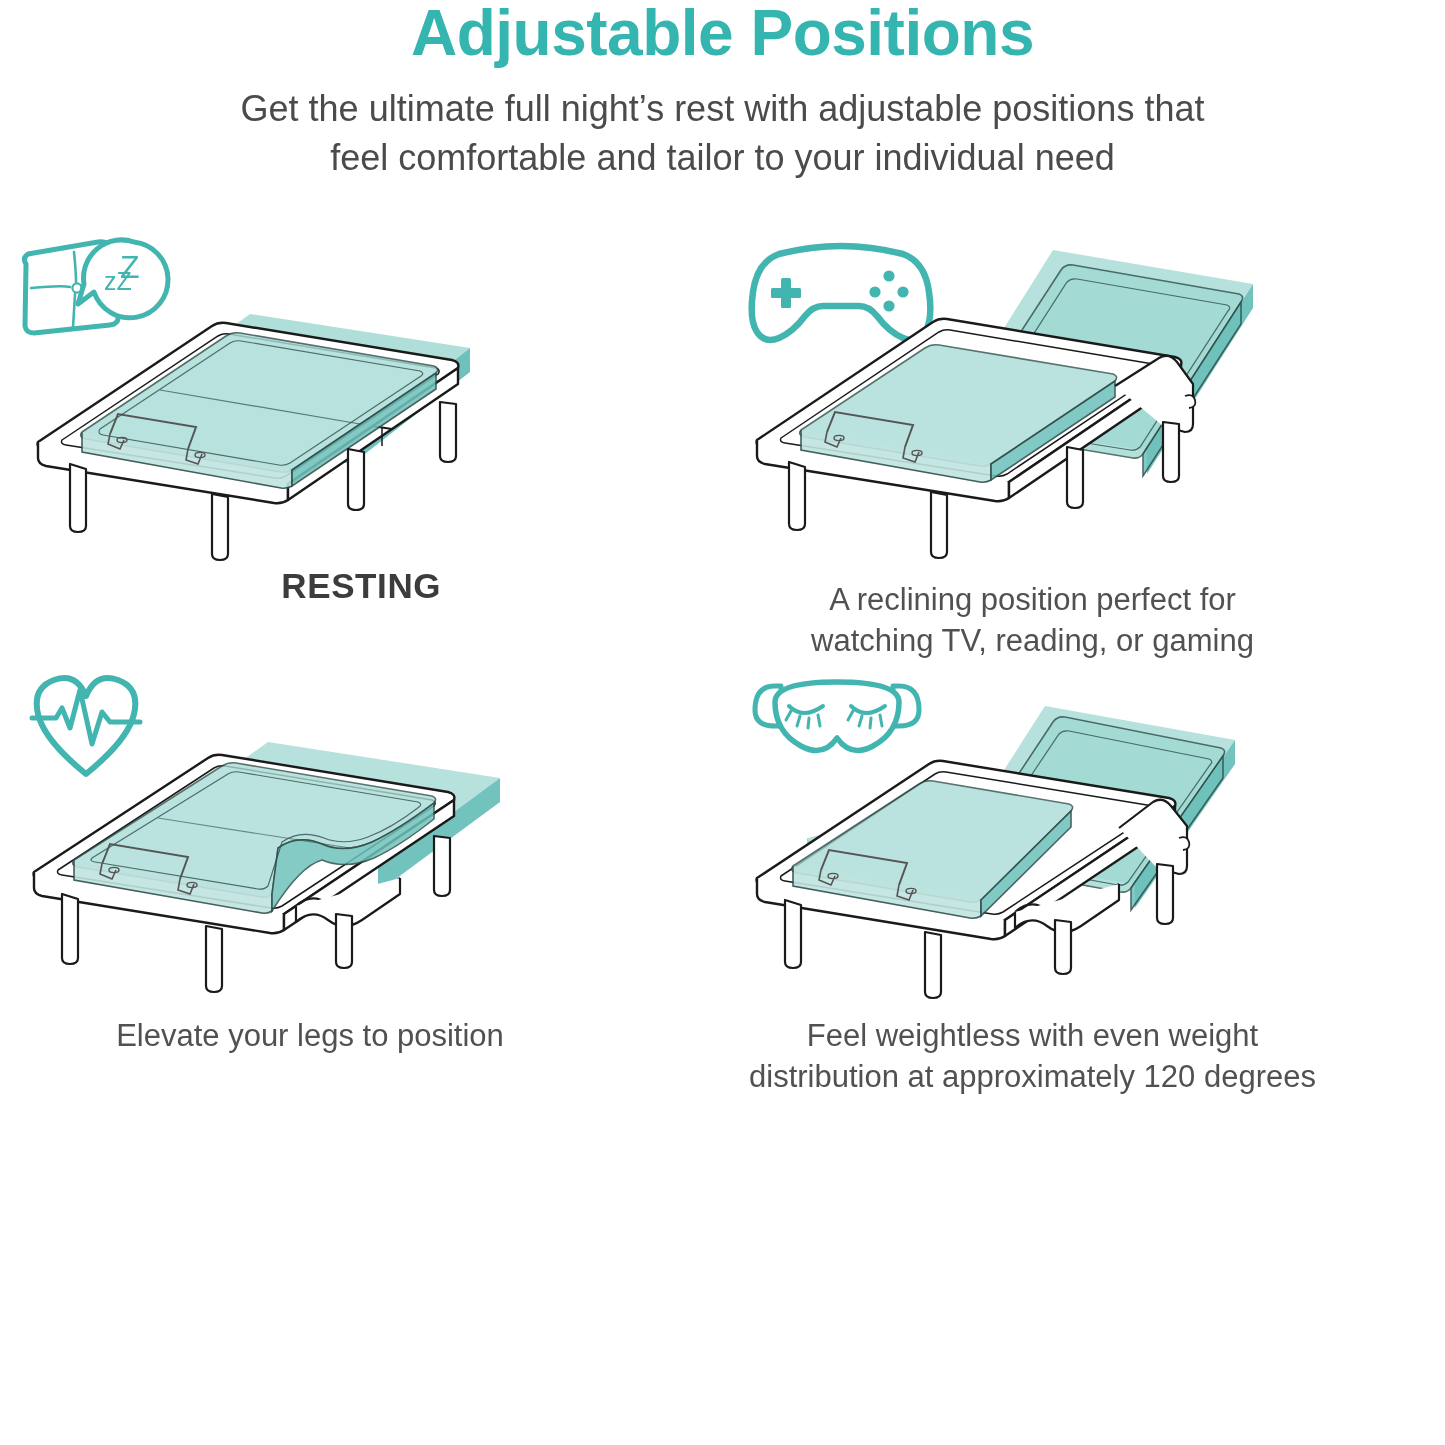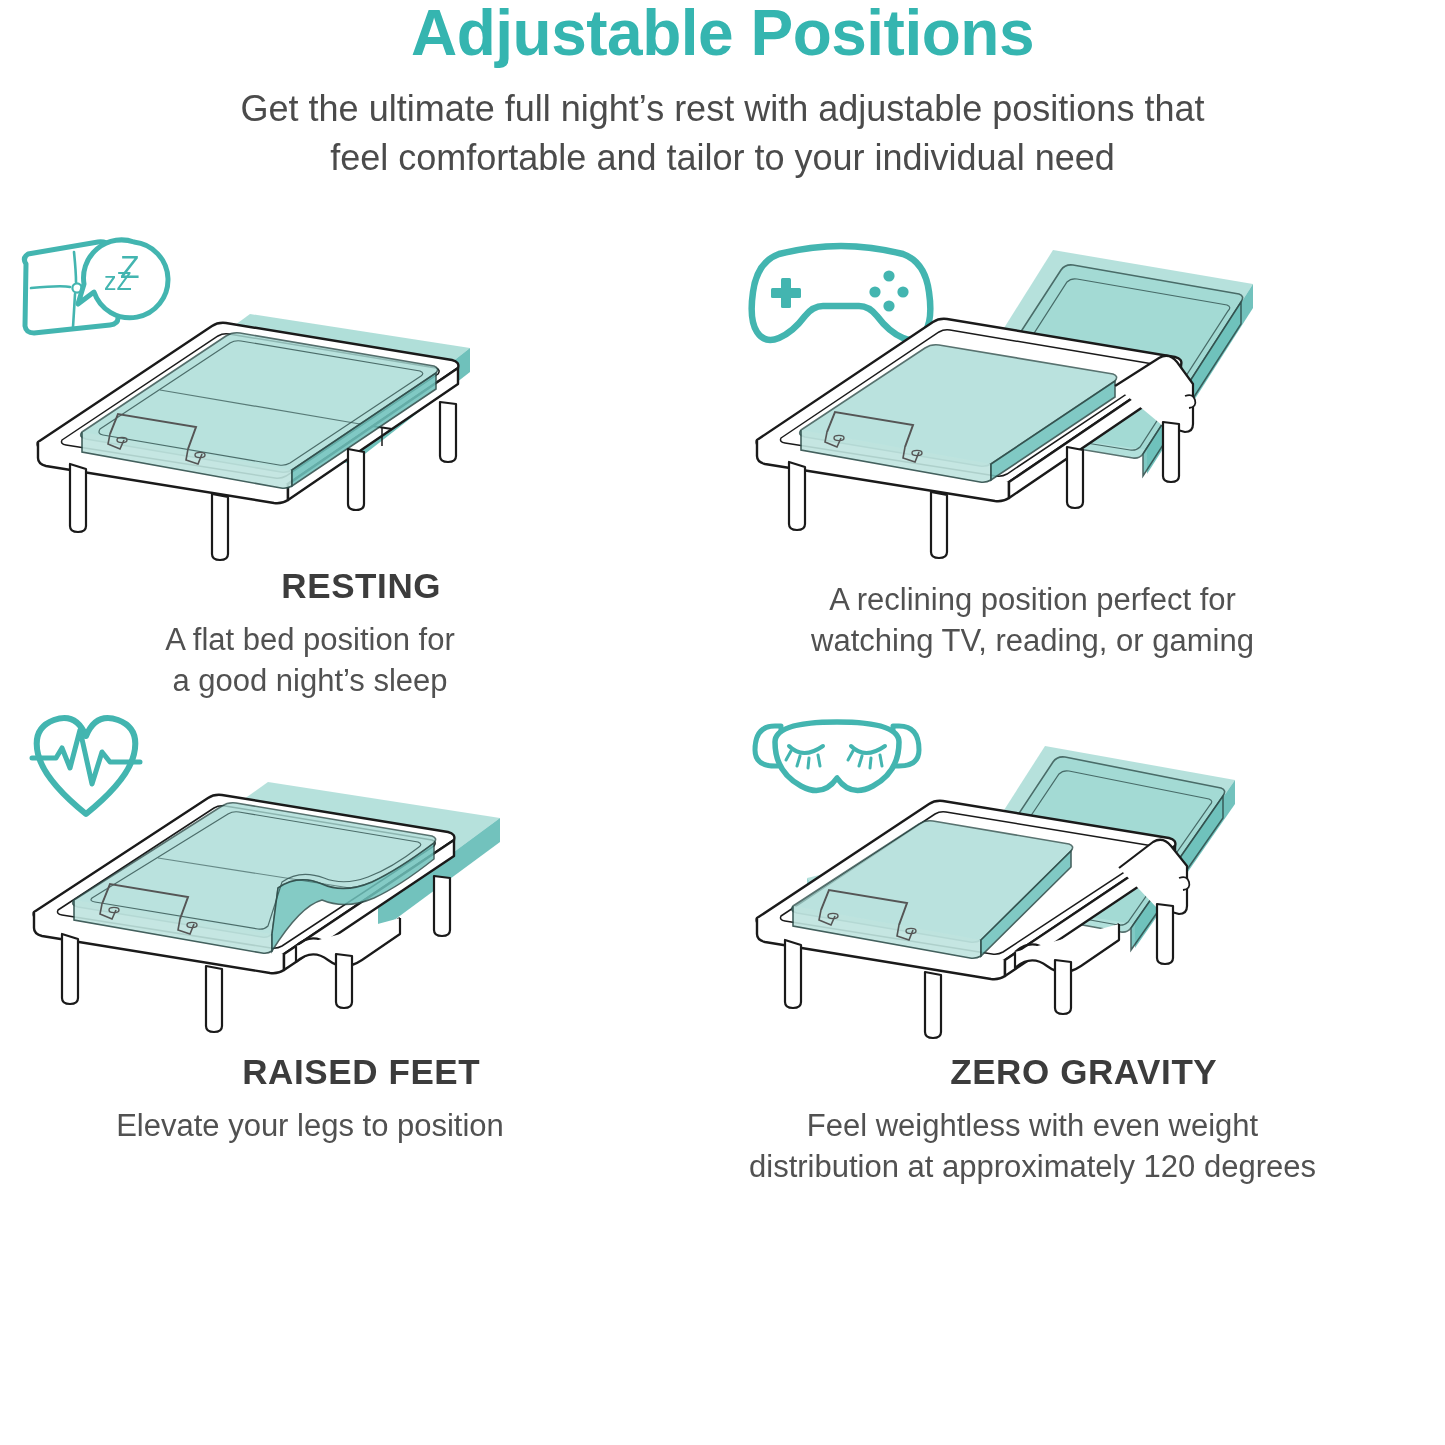--- a/index.html
+++ b/index.html
@@ -144,24 +144,20 @@
             <ellipse cx="200" cy="229" rx="5" ry="2.6" fill="none" stroke="#555" stroke-width="1.4"></ellipse>
 
             <path d="M70 238 L70 300 Q70 306 78 306 Q86 306 86 300 L86 243 Z" fill="#ffffff" stroke="#1A1A1A" stroke-width="2.2" stroke-linejoin="round"></path>
             <path d="M212 268 L212 328 Q212 334 220 334 Q228 334 228 328 L228 271 Z" fill="#ffffff" stroke="#1A1A1A" stroke-width="2.2" stroke-linejoin="round"></path>
             <path d="M348 223 L348 278 Q348 284 356 284 Q364 284 364 278 L364 226 Z" fill="#ffffff" stroke="#1A1A1A" stroke-width="2.2" stroke-linejoin="round"></path>
             <path d="M440 176 L440 230 Q440 236 448 236 Q456 236 456 230 L456 178 Z" fill="#ffffff" stroke="#1A1A1A" stroke-width="2.2" stroke-linejoin="round"></path>
           </g>
         </svg>
       </div>
       <div class="panel-title">RESTING</div>
-      <div class="panel-desc">
-        <span class="d-line">A flat bed position for</span>
-        <span class="d-line">a good night’s sleep</span>
-      </div>
     </div>
 
     <div class="panel">
       <div class="illustration">
         <svg viewBox="0 0 620 340" xmlns="http://www.w3.org/2000/svg">
           <g transform="translate(26,10)">
             <path d="M30 18 Q62 10 92 10 Q122 10 154 18 Q176 26 180 56 Q184 84 176 96 Q168 108 154 102 Q140 96 128 80 Q120 70 110 70 L74 70 Q64 70 56 80 Q44 96 30 102 Q16 108 8 96 Q0 84 4 56 Q8 26 30 18 Z" fill="none" stroke="#43B5B0" stroke-width="6.5" stroke-linejoin="round"></path>
             <rect x="32" y="42" width="10" height="30" rx="1.5" fill="#43B5B0"></rect>
             <rect x="22" y="52" width="30" height="10" rx="1.5" fill="#43B5B0"></rect>
             <circle cx="140" cy="40" r="5.6" fill="#43B5B0"></circle>
@@ -247,21 +243,20 @@
             <ellipse cx="114" cy="208" rx="5" ry="2.6" fill="none" stroke="#555" stroke-width="1.4"></ellipse>
             <ellipse cx="192" cy="223" rx="5" ry="2.6" fill="none" stroke="#555" stroke-width="1.4"></ellipse>
 
             <path d="M62 232 L62 296 Q62 302 70 302 Q78 302 78 296 L78 237 Z" fill="#ffffff" stroke="#1A1A1A" stroke-width="2.2" stroke-linejoin="round"></path>
             <path d="M206 264 L206 324 Q206 330 214 330 Q222 330 222 324 L222 267 Z" fill="#ffffff" stroke="#1A1A1A" stroke-width="2.2" stroke-linejoin="round"></path>
             <path d="M336 252 L336 300 Q336 306 344 306 Q352 306 352 300 L352 254 Z" fill="#ffffff" stroke="#1A1A1A" stroke-width="2.2" stroke-linejoin="round"></path>
             <path d="M434 174 L434 228 Q434 234 442 234 Q450 234 450 228 L450 176 Z" fill="#ffffff" stroke="#1A1A1A" stroke-width="2.2" stroke-linejoin="round"></path>
           </g>
         </svg>
       </div>
-      <div class="panel-title">RAISED FEET</div>
       <div class="panel-desc">
         <span class="d-line">Elevate your legs to position</span>
       </div>
     </div>
 
     <div class="panel row2">
       <div class="illustration">
         <svg viewBox="0 0 620 340" xmlns="http://www.w3.org/2000/svg">
           <g transform="translate(18,18)">
             <path d="M14 30 Q14 6 34 6 L40 6 L40 46 L34 46 Q14 46 14 30 Z" fill="none" stroke="#43B5B0" stroke-width="5" stroke-linejoin="round"></path>
@@ -312,21 +307,20 @@
             <ellipse cx="110" cy="214" rx="5" ry="2.6" fill="none" stroke="#555" stroke-width="1.4"></ellipse>
             <ellipse cx="188" cy="229" rx="5" ry="2.6" fill="none" stroke="#555" stroke-width="1.4"></ellipse>
 
             <path d="M62 238 L62 300 Q62 306 70 306 Q78 306 78 300 L78 243 Z" fill="#ffffff" stroke="#1A1A1A" stroke-width="2.2" stroke-linejoin="round"></path>
             <path d="M202 270 L202 330 Q202 336 210 336 Q218 336 218 330 L218 273 Z" fill="#ffffff" stroke="#1A1A1A" stroke-width="2.2" stroke-linejoin="round"></path>
             <path d="M332 258 L332 306 Q332 312 340 312 Q348 312 348 306 L348 260 Z" fill="#ffffff" stroke="#1A1A1A" stroke-width="2.2" stroke-linejoin="round"></path>
             <path d="M434 202 L434 256 Q434 262 442 262 Q450 262 450 256 L450 204 Z" fill="#ffffff" stroke="#1A1A1A" stroke-width="2.2" stroke-linejoin="round"></path>
           </g>
         </svg>
       </div>
-      <div class="panel-title">ZERO GRAVITY</div>
       <div class="panel-desc">
         <span class="d-line">Feel weightless with even weight</span>
         <span class="d-line">distribution at approximately 120 degrees</span>
       </div>
     </div>
 
   </div>
 </div>
 
 </body></html>

